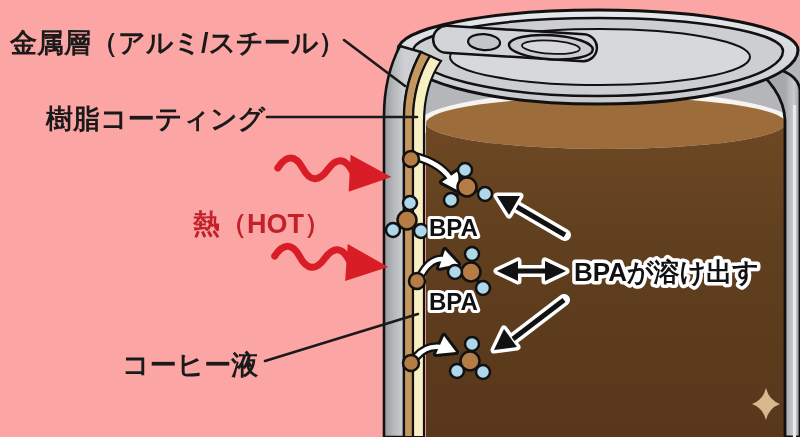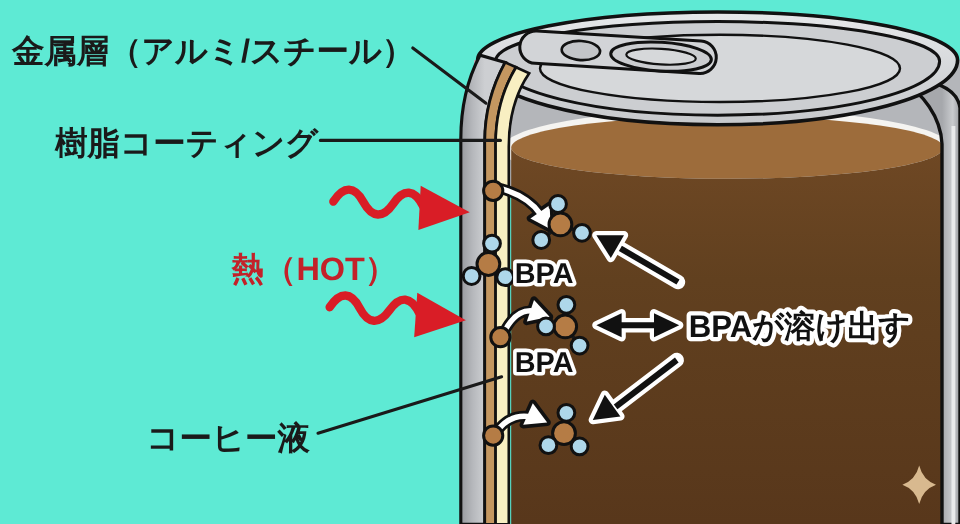--- a/index.html
+++ b/index.html
@@ -1,16 +1,16 @@
 <!DOCTYPE html>
 <html><head>
 <meta charset="utf-8">
 <style>
   html,body{margin:0;padding:0;background:#ffffff;}
-  .stage{position:relative;width:800px;height:437px;background:#5eead4;overflow:hidden;
+  .stage{position:relative;width:800px;height:437px;background:#fca5a5;overflow:hidden;
          font-family:"Liberation Sans", sans-serif;}
   svg{display:block;}
   .jp-label{font-family:"Liberation Sans", sans-serif;font-weight:bold;font-size:27px;fill:#1a1a1a;}
   .jp-label-red{font-family:"Liberation Sans", sans-serif;font-weight:bold;font-size:27px;fill:#c32129;}
   .outlined{font-family:"Liberation Sans", sans-serif;font-weight:bold;fill:#111;
             stroke:#fff;stroke-linejoin:round;paint-order:stroke;}
   .bpa-txt{font-size:24px;stroke-width:6px;}
   .leach-txt{font-size:26px;stroke-width:7px;}
   .leader{stroke:#1a1a1a;stroke-width:2.6;fill:none;stroke-linecap:round;}
   .heat-wave{stroke:#d91d26;stroke-width:7;fill:none;stroke-linecap:round;}

